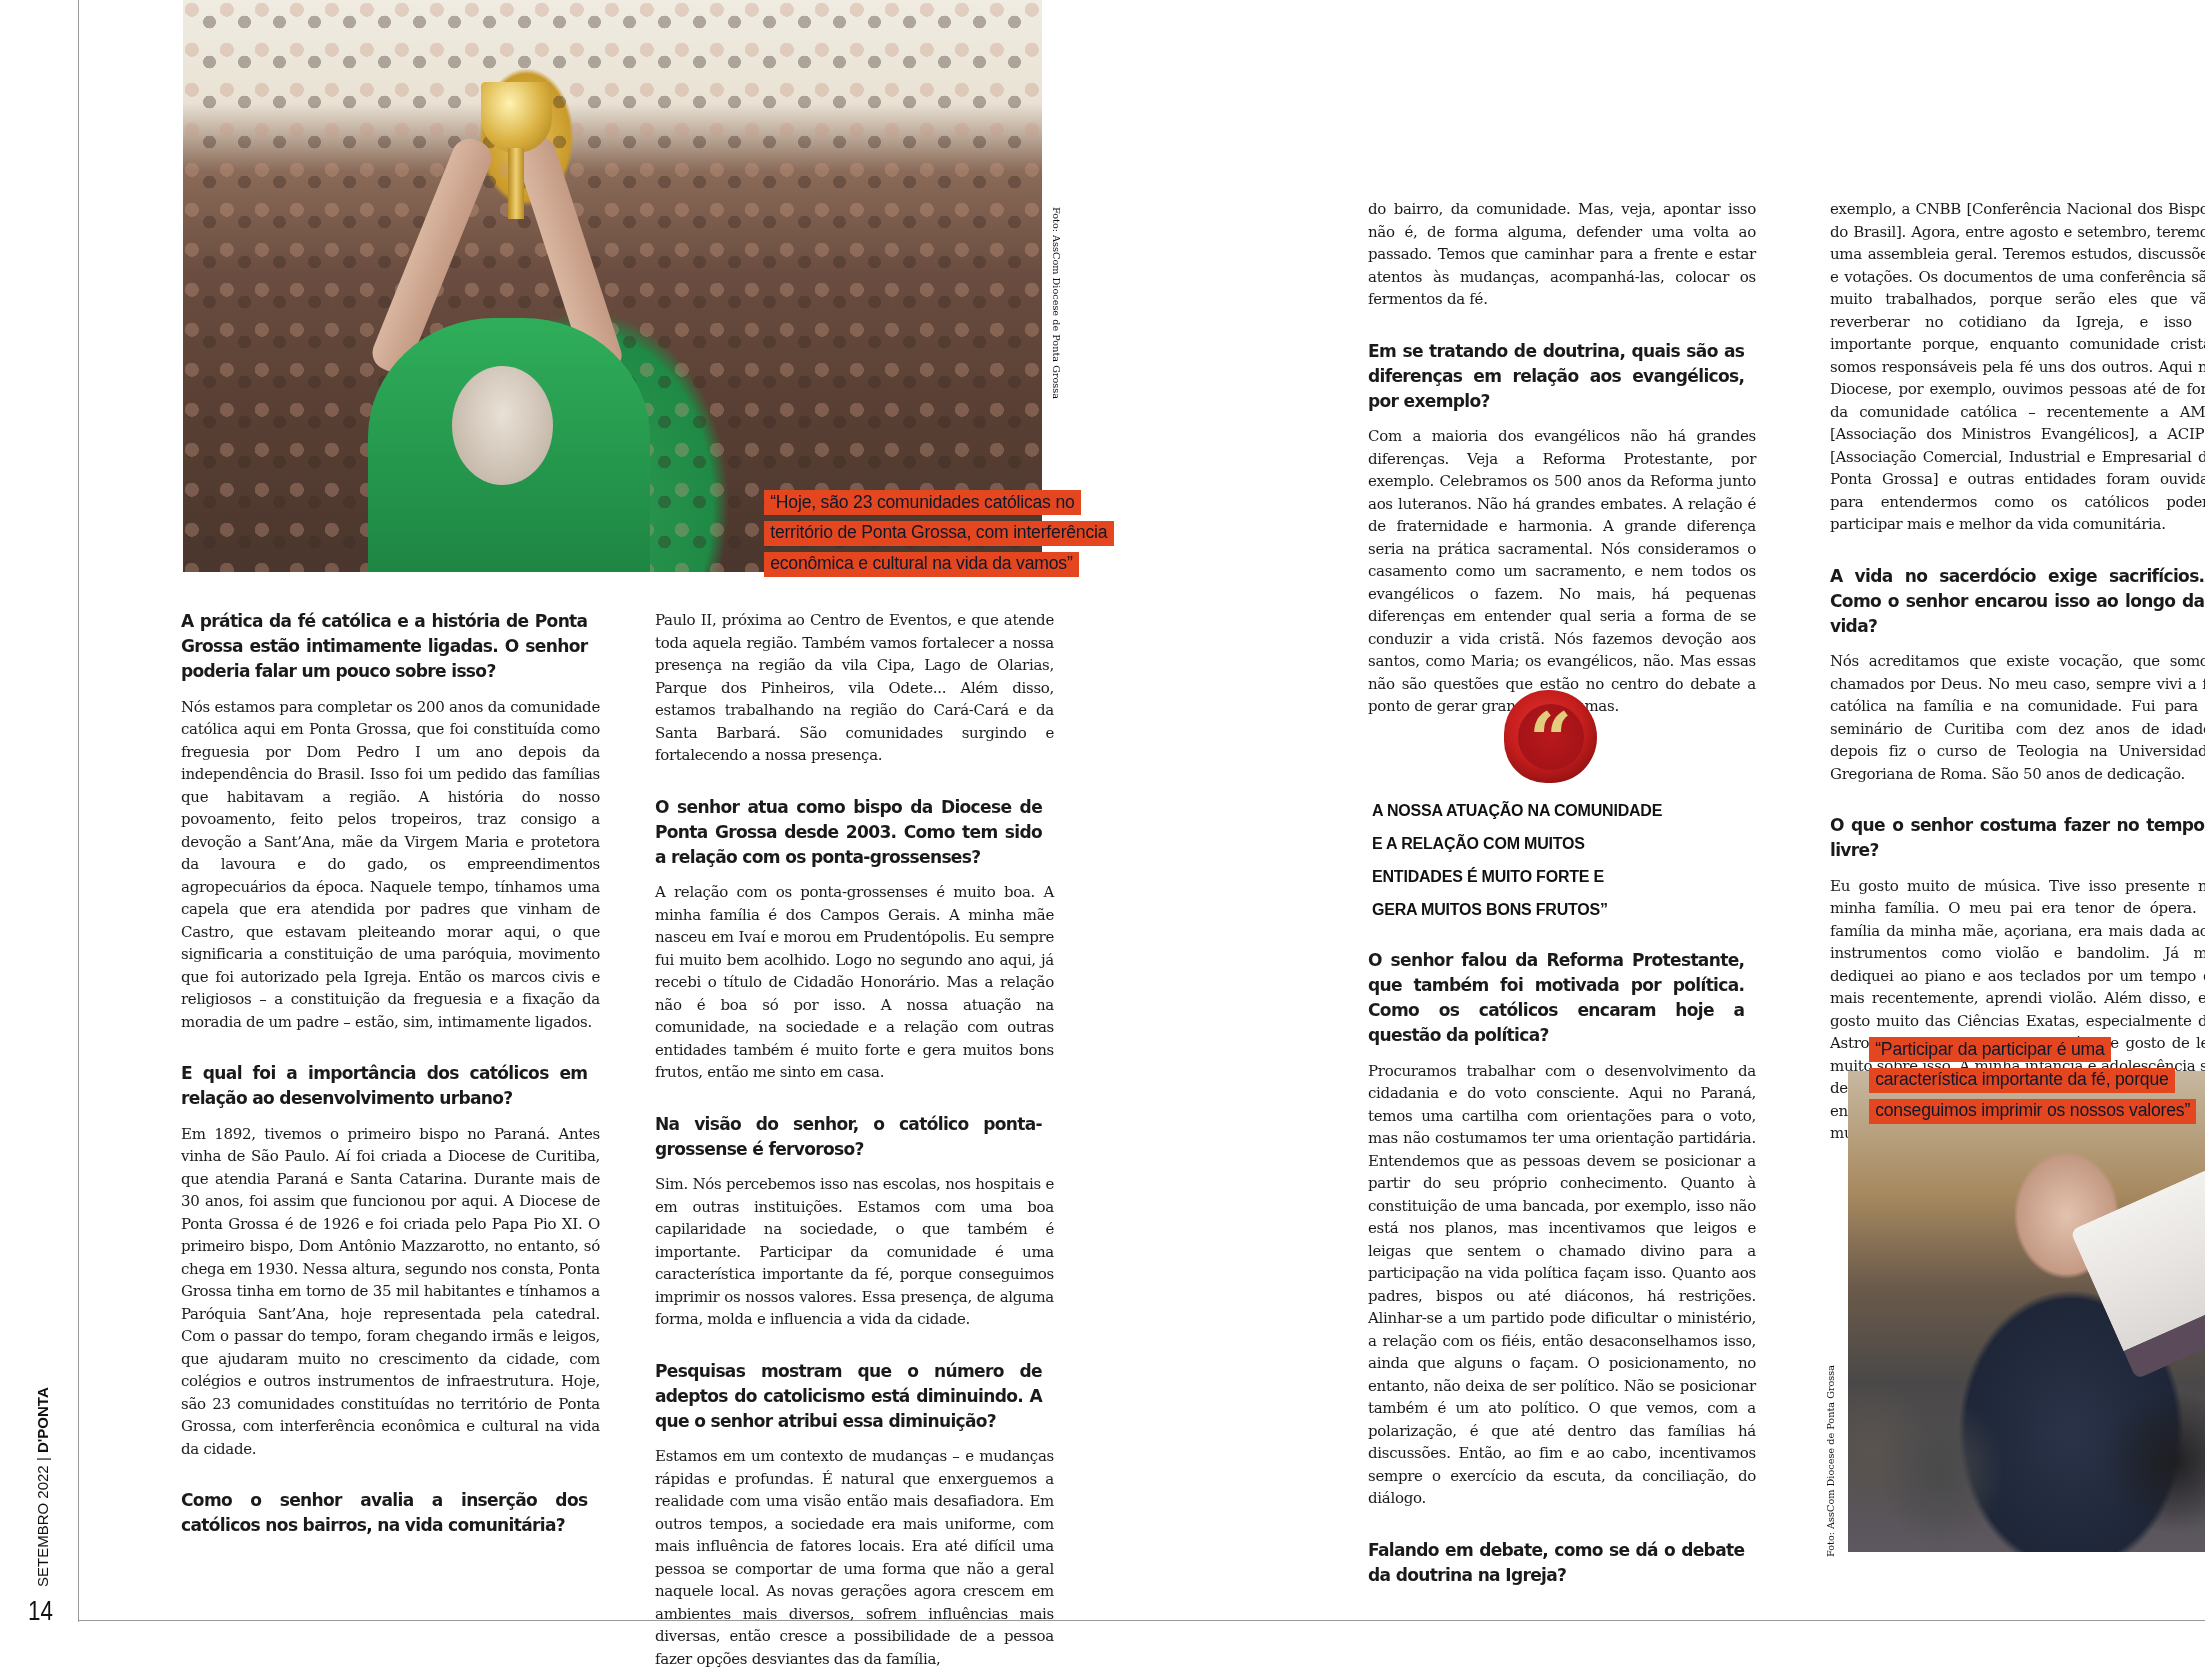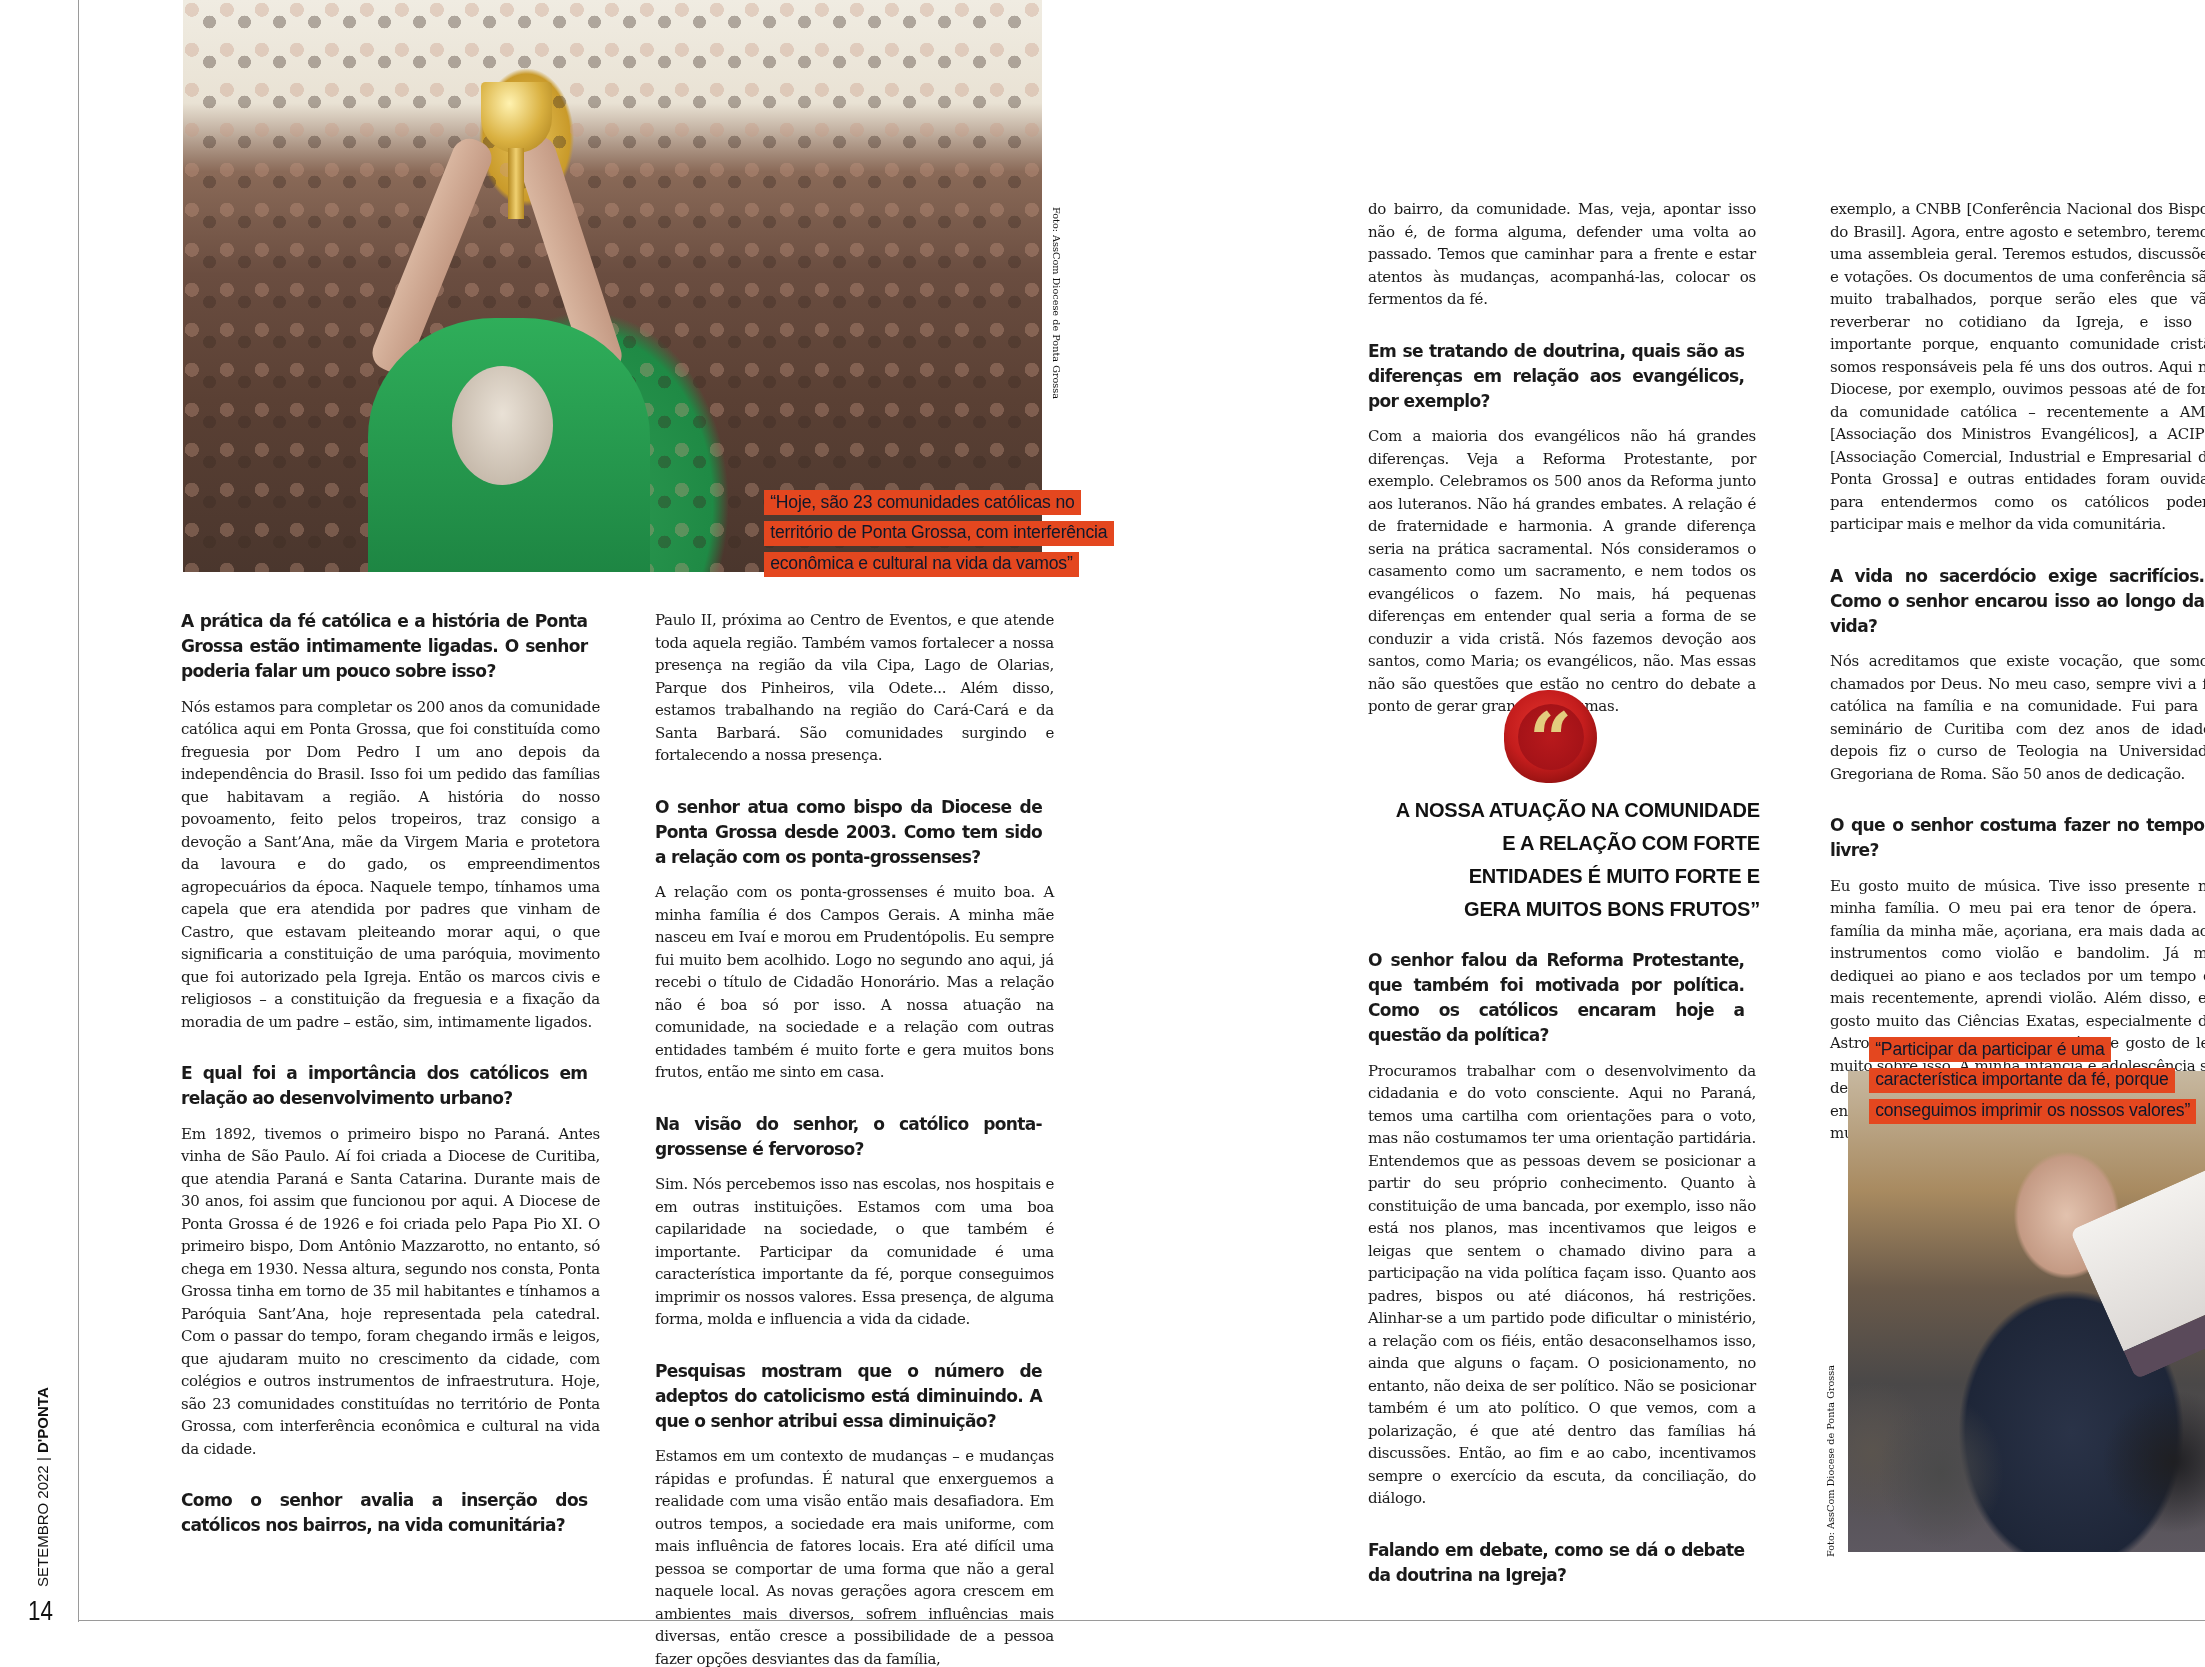--- a/index.html
+++ b/index.html
@@ -83,22 +83,22 @@
   .a.nogap { margin-bottom:0; }
 
   .seal { position:absolute; left:1500px; top:686px; width:101px; height:101px; }
   .seal .wax { position:absolute; left:4.4px; top:4.4px; width:93px; height:93px; border-radius:48% 52% 50% 46%;
     background:radial-gradient(circle at 45% 40%, #e5342e 0%, #c41d1d 50%, #8f1010 80%); }
   .seal .inner { position:absolute; left:17.6px; top:17.6px; width:66px; height:66px; border-radius:50%;
     background:radial-gradient(circle at 50% 50%, #b8191c 0%, #a51318 70%, #c92a2a 100%); }
   .seal .mark { position:absolute; left:0; top:17px; width:101px; text-align:center;
     font-family:"DejaVu Serif", serif; font-weight:bold; font-size:75px; line-height:1; color:#e3cc7e; }
 
-  .bigquote { position:absolute; left:1372px; top:794px; width:388px; text-align:right;
-    font-family:"Liberation Sans", sans-serif; font-weight:bold; font-size:20px; line-height:33px;
+  .bigquote { position:absolute; left:1372px; top:794px; width:388px; text-align:left;
+    font-family:"Liberation Sans", sans-serif; font-weight:bold; font-size:16px; line-height:33px;
     color:#111; letter-spacing:-0.2px; }
 </style>
 </head>
 <body>
 
 <div class="frame-left"></div>
 <div class="frame-bottom"></div>
 
 <div class="folio">
   <div class="vert">
@@ -151,21 +151,21 @@
   <p class="a nogap">Com a maioria dos evangélicos não há grandes diferenças. Veja a Reforma Protestante, por exemplo. Celebramos os 500 anos da Reforma junto aos luteranos. Não há grandes embates. A relação é de fraternidade e harmonia. A grande diferença seria na prática sacramental. Nós consideramos o casamento como um sacramento, e nem todos os evangélicos o fazem. No mais, há pequenas diferenças em entender qual seria a forma de se conduzir a vida cristã. Nós fazemos devoção aos santos, como Maria; os evangélicos, não. Mas essas não são questões que estão no centro do debate a ponto de gerar grandes celeumas.</p>
 </div>
 
 <div class="seal">
   <div class="wax"></div>
   <div class="inner"></div>
   <div class="mark">“</div>
 </div>
 <div class="bigquote">
   <div>A NOSSA ATUAÇÃO NA COMUNIDADE</div>
-  <div>E A RELAÇÃO COM FORTE</div>
+  <div>E A RELAÇÃO COM MUITOS</div>
   <div>ENTIDADES É MUITO FORTE E</div>
   <div>GERA MUITOS BONS FRUTOS”</div>
 </div>
 
 <div class="col col3" style="top:948px;">
   <h3 class="q">O senhor falou da Reforma Protestante, que também foi motivada por política. Como os católicos encaram hoje a questão da política?</h3>
   <p class="a">Procuramos trabalhar com o desenvolvimento da cidadania e do voto consciente. Aqui no Paraná, temos uma cartilha com orientações para o voto, mas não costumamos ter uma orientação partidária. Entendemos que as pessoas devem se posicionar a partir do seu próprio conhecimento. Quanto à constituição de uma bancada, por exemplo, isso não está nos planos, mas incentivamos que leigos e leigas que sentem o chamado divino para a participação na vida política façam isso. Quanto aos padres, bispos ou até diáconos, há restrições. Alinhar-se a um partido pode dificultar o ministério, a relação com os fiéis, então desaconselhamos isso, ainda que alguns o façam. O posicionamento, no entanto, não deixa de ser político. Não se posicionar também é um ato político. O que vemos, com a polarização, é que até dentro das famílias há discussões. Então, ao fim e ao cabo, incentivamos sempre o exercício da escuta, da conciliação, do diálogo.</p>
   <h3 class="q">Falando em debate, como se dá o debate da doutrina na Igreja?</h3>
 </div>
 

